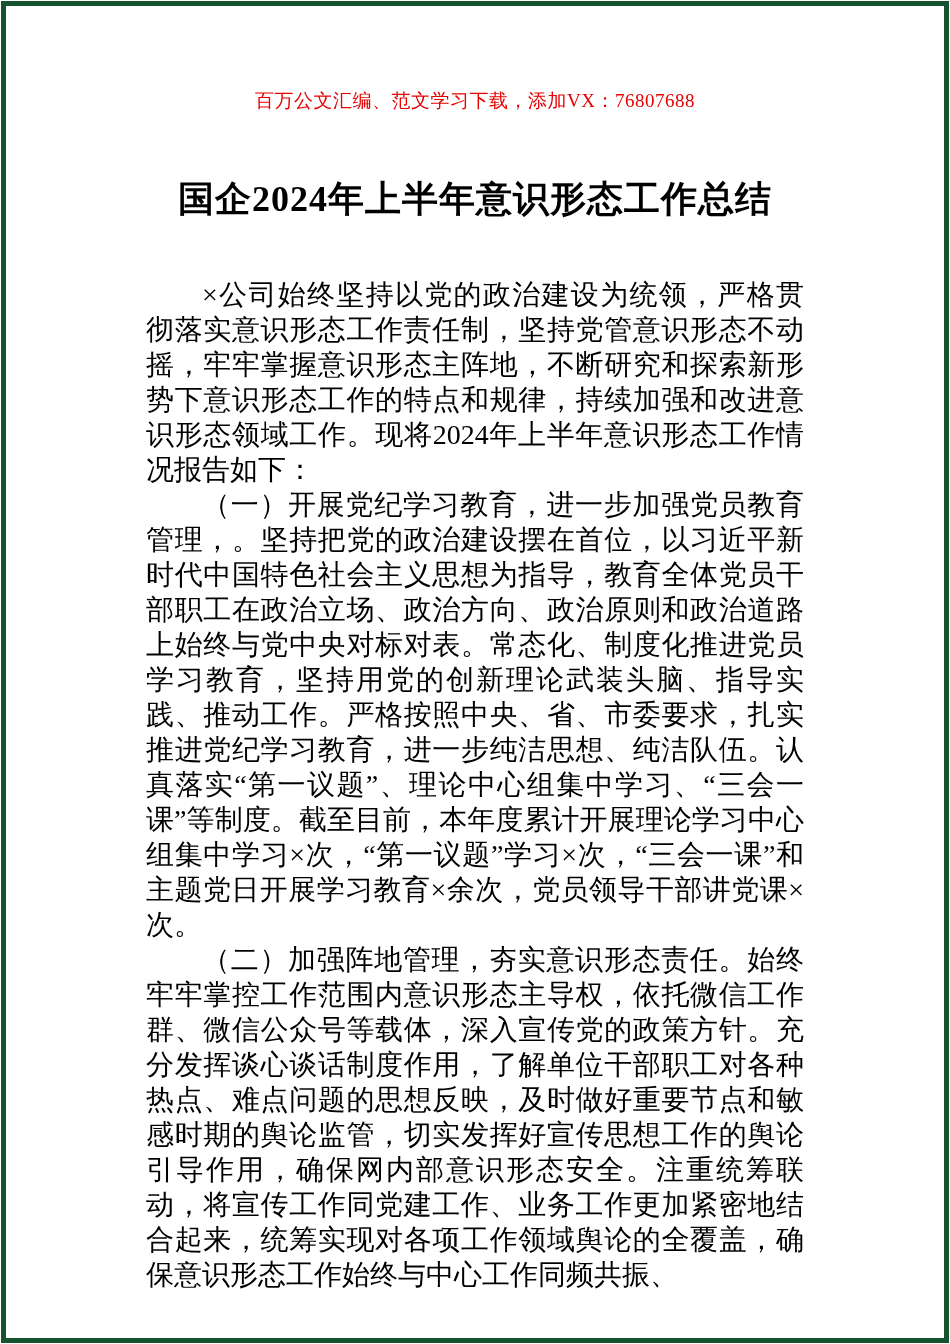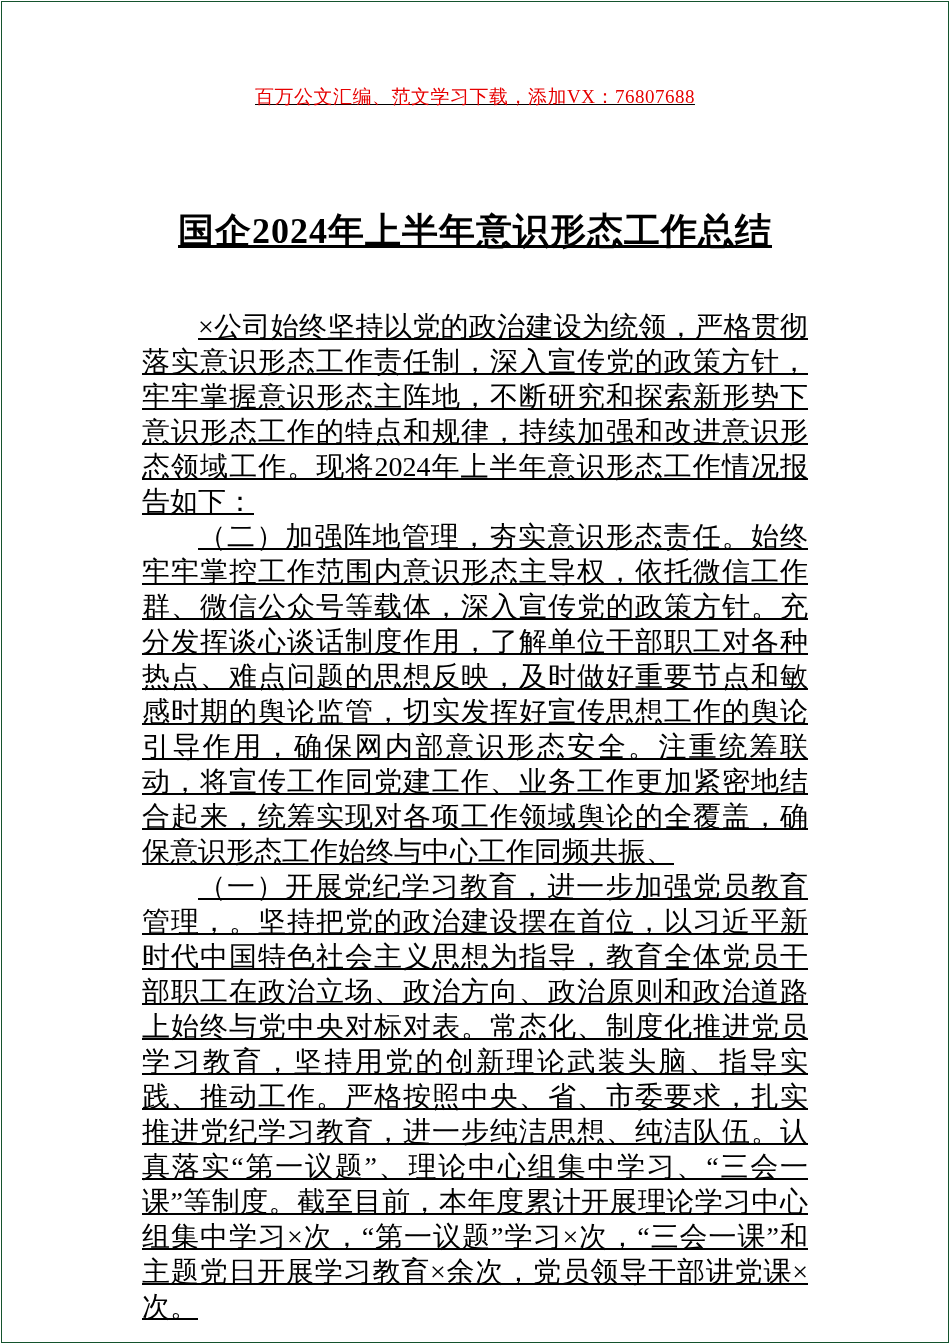--- a/index.html
+++ b/index.html
@@ -11,35 +11,34 @@
     width: 950px;
     height: 1344px;
     position: relative;
     font-family: "Liberation Serif", "DejaVu Serif", serif;
     color: #000000;
     overflow: hidden;
   }
   .page {
     position: absolute;
     top: 1px; left: 1px; right: 1px; bottom: 1px;
-    border: 1px solid #14532d;
+    border: 5px solid #14532d;
     background: #ffffff;
     box-sizing: border-box;
-    text-decoration: underline;
   }
   .promo {
     margin-top: 82px;
     text-align: center;
     color: #e60000;
     font-size: 19px;
     letter-spacing: 0.5px;
     font-weight: 400;
   }
   .title {
-    margin: 100px 0 0 0;
+    margin: 64px 0 0 0;
     text-align: center;
     font-size: 36px;
     line-height: 1.2;
     font-weight: 700;
     letter-spacing: 1px;
   }
   .content {
     margin: 56px 140px 0 140px;
     font-size: 28px;
     line-height: 35px;
@@ -55,18 +54,18 @@
 </head>
 <body>
 
 <div class="page">
 
   <div class="promo">百万公文汇编、范文学习下载，添加VX：76807688</div>
 
   <h1 class="title">国企2024年上半年意识形态工作总结</h1>
 
   <div class="content">
-    <p class="para">×公司始终坚持以党的政治建设为统领，严格贯彻落实意识形态工作责任制，深入宣传党的政策方针，牢牢掌握意识形态主阵地，不断研究和探索新形势下意识形态工作的特点和规律，持续加强和改进意识形态领域工作。现将2024年上半年意识形态工作情况报告如下：</p>
+    <p class="para">×公司始终坚持以党的政治建设为统领，严格贯彻落实意识形态工作责任制，坚持党管意识形态不动摇，牢牢掌握意识形态主阵地，不断研究和探索新形势下意识形态工作的特点和规律，持续加强和改进意识形态领域工作。现将2024年上半年意识形态工作情况报告如下：</p>
+    <p class="para">（一）开展党纪学习教育，进一步加强党员教育管理，。坚持把党的政治建设摆在首位，以习近平新时代中国特色社会主义思想为指导，教育全体党员干部职工在政治立场、政治方向、政治原则和政治道路上始终与党中央对标对表。常态化、制度化推进党员学习教育，坚持用党的创新理论武装头脑、指导实践、推动工作。严格按照中央、省、市委要求，扎实推进党纪学习教育，进一步纯洁思想、纯洁队伍。认真落实“第一议题”、理论中心组集中学习、“三会一课”等制度。截至目前，本年度累计开展理论学习中心组集中学习×次，“第一议题”学习×次，“三会一课”和主题党日开展学习教育×余次，党员领导干部讲党课×次。</p>
     <p class="para">（二）加强阵地管理，夯实意识形态责任。始终牢牢掌控工作范围内意识形态主导权，依托微信工作群、微信公众号等载体，深入宣传党的政策方针。充分发挥谈心谈话制度作用，了解单位干部职工对各种热点、难点问题的思想反映，及时做好重要节点和敏感时期的舆论监管，切实发挥好宣传思想工作的舆论引导作用，确保网内部意识形态安全。注重统筹联动，将宣传工作同党建工作、业务工作更加紧密地结合起来，统筹实现对各项工作领域舆论的全覆盖，确保意识形态工作始终与中心工作同频共振、</p>
-    <p class="para">（一）开展党纪学习教育，进一步加强党员教育管理，。坚持把党的政治建设摆在首位，以习近平新时代中国特色社会主义思想为指导，教育全体党员干部职工在政治立场、政治方向、政治原则和政治道路上始终与党中央对标对表。常态化、制度化推进党员学习教育，坚持用党的创新理论武装头脑、指导实践、推动工作。严格按照中央、省、市委要求，扎实推进党纪学习教育，进一步纯洁思想、纯洁队伍。认真落实“第一议题”、理论中心组集中学习、“三会一课”等制度。截至目前，本年度累计开展理论学习中心组集中学习×次，“第一议题”学习×次，“三会一课”和主题党日开展学习教育×余次，党员领导干部讲党课×次。</p>
   </div>
 
 </div>
 
 </body></html>

